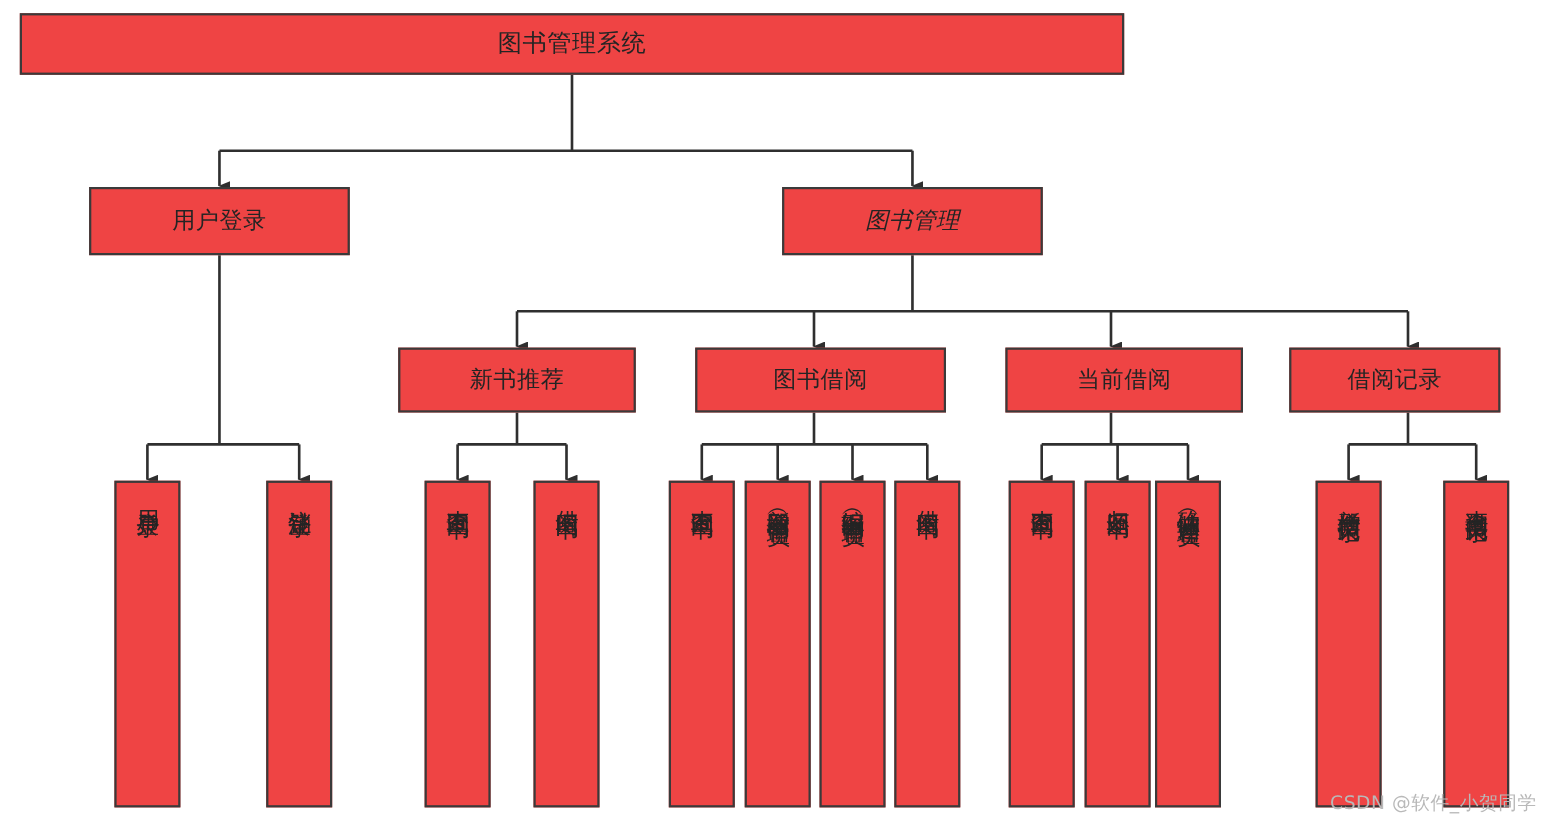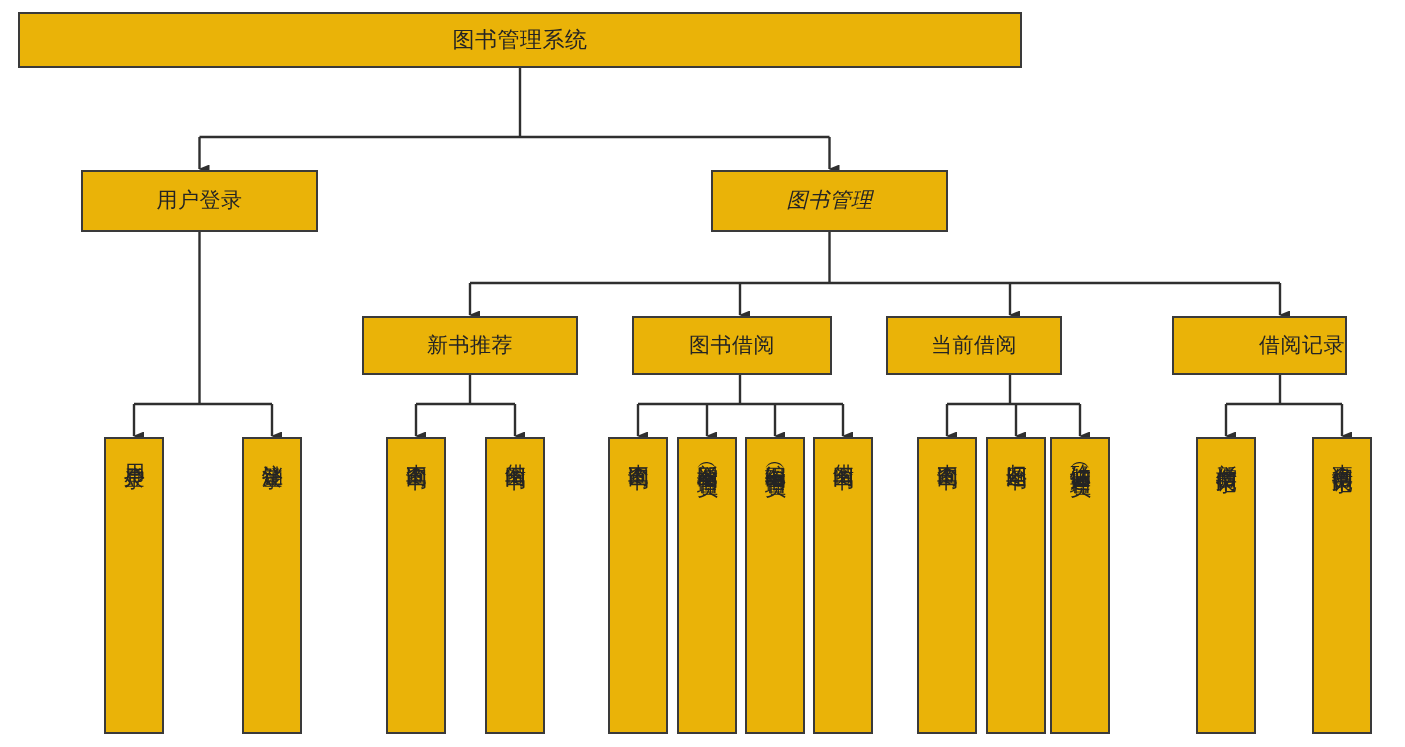--- a/index.html
+++ b/index.html
@@ -22,21 +22,21 @@
   svg#edges {
     position: absolute;
     left: 0;
     top: 0;
     width: 1405px;
     height: 747px;
   }
   .node {
     position: absolute;
     box-sizing: border-box;
-    background: #eab308;
+    background: #ef4444;
     border: 2px solid #3a3a3a;
     display: flex;
     align-items: center;
     justify-content: center;
     color: #1a1a1a;
   }
   .node-label {
     display: block;
     text-align: center;
     line-height: 1.32;
@@ -126,27 +126,27 @@
       </div>
       <div class="node horizontal" style="left: 81px; top: 170px; width: 237px; height: 62px;">
         <span class="node-label">用户登录</span>
       </div>
       <div class="node horizontal" style="left: 711px; top: 170px; width: 237px; height: 62px; font-style: italic;">
         <span class="node-label">图书管理</span>
       </div>
       <div class="node horizontal" style="left: 362px; top: 316px; width: 216px; height: 59px; align-items: center;">
         <span class="node-label">新书推荐</span>
       </div>
-      <div class="node horizontal" style="left: 632px; top: 316px; width: 200px; height: 59px;">
+      <div class="node horizontal" style="left: 632px; top: 316px; width: 228px; height: 59px;">
         <span class="node-label">图书借阅</span>
       </div>
-      <div class="node horizontal" style="left: 886px; top: 316px; width: 176px; height: 59px;">
+      <div class="node horizontal" style="left: 914px; top: 316px; width: 216px; height: 59px;">
         <span class="node-label">当前借阅</span>
       </div>
-      <div class="node horizontal" style="left: 1172px; top: 316px; width: 175px; height: 59px; justify-content: flex-end;">
+      <div class="node horizontal" style="left: 1172px; top: 316px; width: 192px; height: 59px;">
         <span class="node-label">借阅记录</span>
       </div>
       <div class="node vertical" style="left: 104px; top: 437px; width: 60px; height: 297px;">
         <span class="node-label">用户登录</span>
       </div>
       <div class="node vertical" style="left: 242px; top: 437px; width: 60px; height: 297px;">
         <span class="node-label">注销登录</span>
       </div>
       <div class="node vertical" style="left: 386px; top: 437px; width: 60px; height: 297px;">
         <span class="node-label">查询图书</span>
@@ -176,13 +176,14 @@
         <span class="node-label">确认归还（管理员）</span>
       </div>
       <div class="node vertical" style="left: 1196px; top: 437px; width: 60px; height: 297px;">
         <span class="node-label">新增借阅记录</span>
       </div>
       <div class="node vertical" style="left: 1312px; top: 437px; width: 60px; height: 297px;">
         <span class="node-label">查询借阅记录</span>
       </div>
     </div>
 
+  <div id="watermark">CSDN @软件_小贺同学</div>
 </div>
 
 </body></html>

